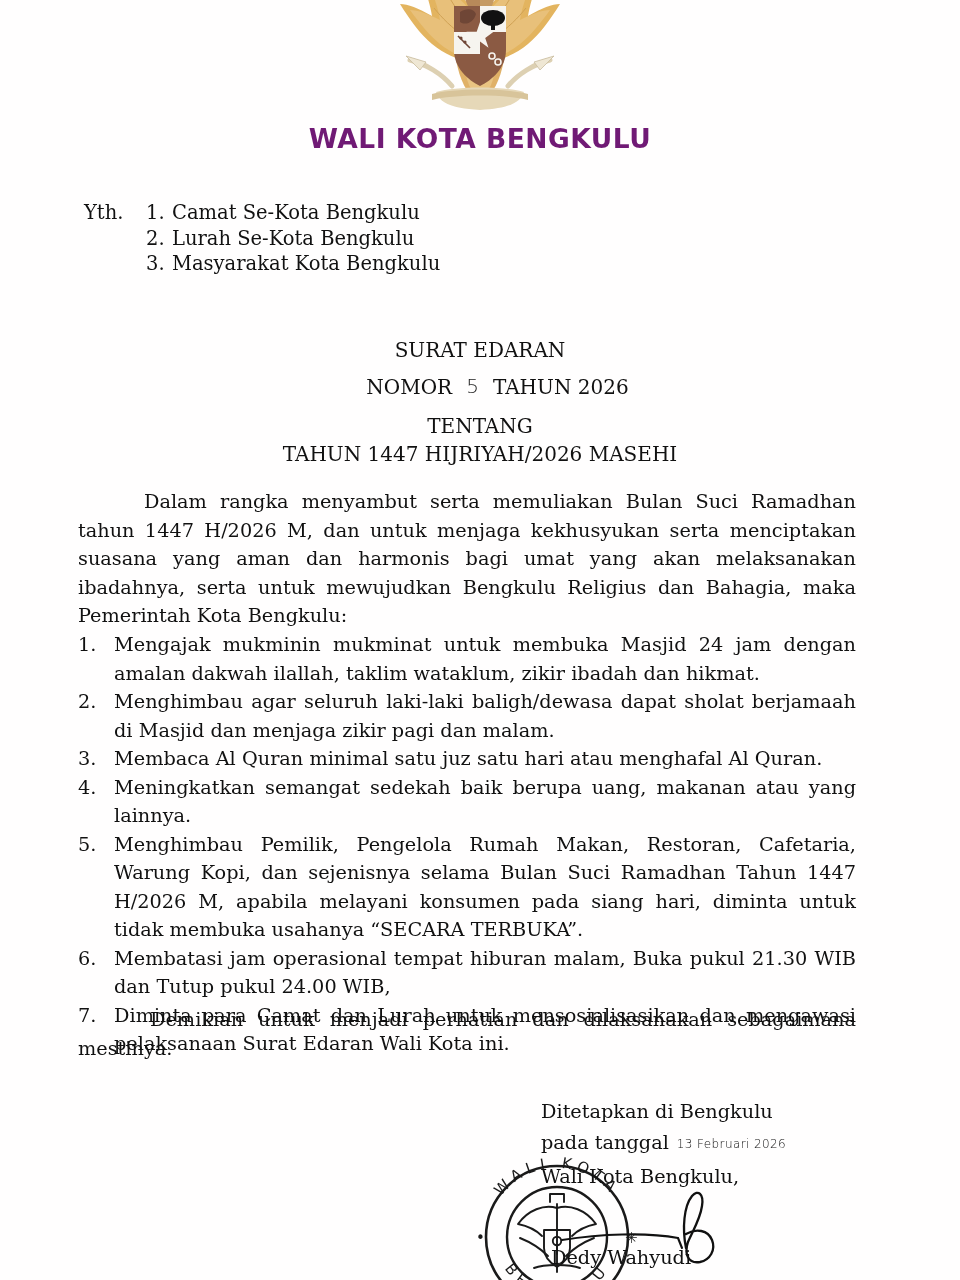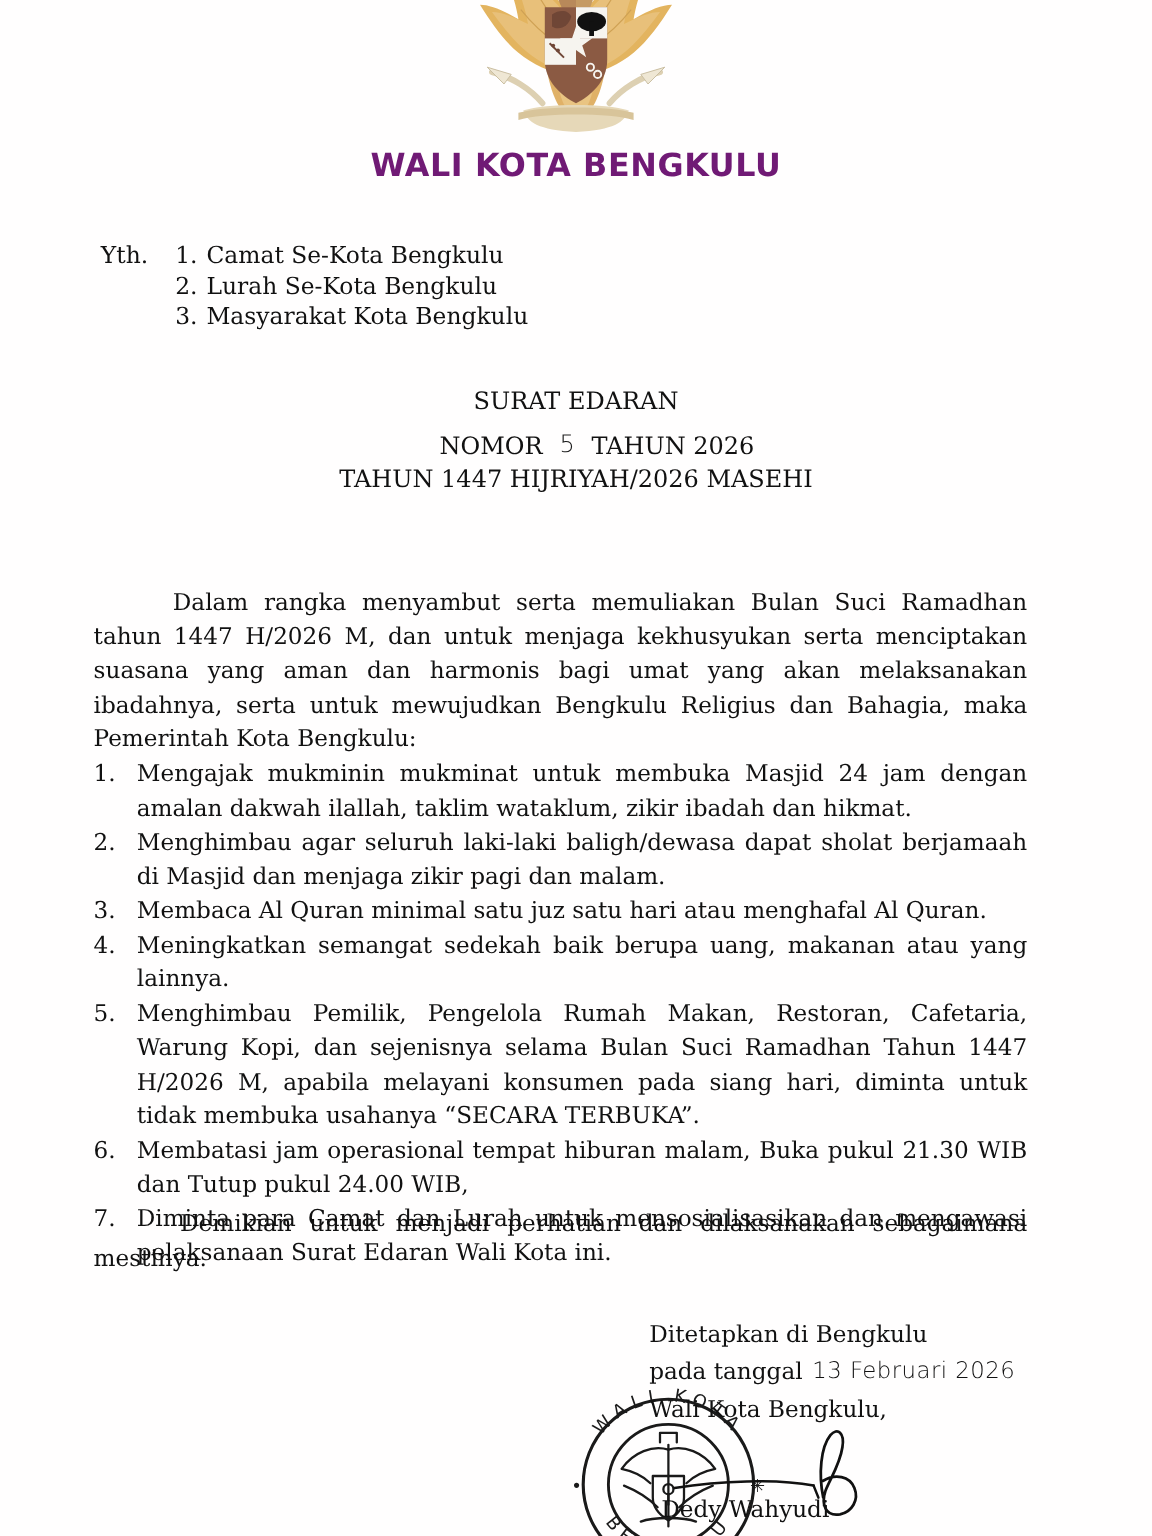--- a/index.html
+++ b/index.html
@@ -73,21 +73,21 @@
     white-space: nowrap;
   }
   .addressee li .num {
     width: 26px;
     flex: 0 0 26px;
   }
 
   
   .heading {
     position: absolute;
-    top: 320px;
+    top: 336px;
     left: 0;
     width: 960px;
     text-align: center;
     font-size: 20px;
     line-height: 28px;
   }
   .heading .line { display: block; }
   .heading .nomor-line {
     display: block;
     margin-top: 9px;
@@ -173,21 +173,21 @@
     left: 541px;
     width: 400px;
     font-size: 19.3px;
     line-height: 31px;
     z-index: 3;
   }
   .sign-line { display: block; white-space: nowrap; }
   .handwrite-date {
     font-family: "DejaVu Sans", "Liberation Sans", sans-serif;
     font-weight: 300;
-    font-size: 19px;
+    font-size: 12px;
     letter-spacing: 0.4px;
     padding-left: 8px;
     position: relative;
     top: -1px;
   }
   .sign-name {
     position: absolute;
     top: 1246px;
     left: 551px;
     font-size: 19.3px;
@@ -290,20 +290,21 @@
         <span>Masyarakat Kota Bengkulu</span>
       </li>
     </ol>
   </div>
 
   <div class="heading">
     <span class="line">SURAT EDARAN</span>
     <span class="nomor-line">
       <span>NOMOR</span><span class="handwrite-num">5</span><span>TAHUN 2026</span>
     </span>
+    <span class="tentang-line">TENTANG</span>
     <span class="line">TAHUN 1447 HIJRIYAH/2026 MASEHI</span>
   </div>
 
   <div class="body-text">
     <p>Dalam rangka menyambut serta memuliakan Bulan Suci Ramadhan tahun 1447 H/2026 M, dan untuk menjaga kekhusyukan serta menciptakan suasana yang aman dan harmonis bagi umat yang akan melaksanakan ibadahnya, serta untuk mewujudkan Bengkulu Religius dan Bahagia, maka Pemerintah Kota Bengkulu:</p>
   </div>
 
   <ol class="points">
     <li>
       <span class="pnum">1.</span>

